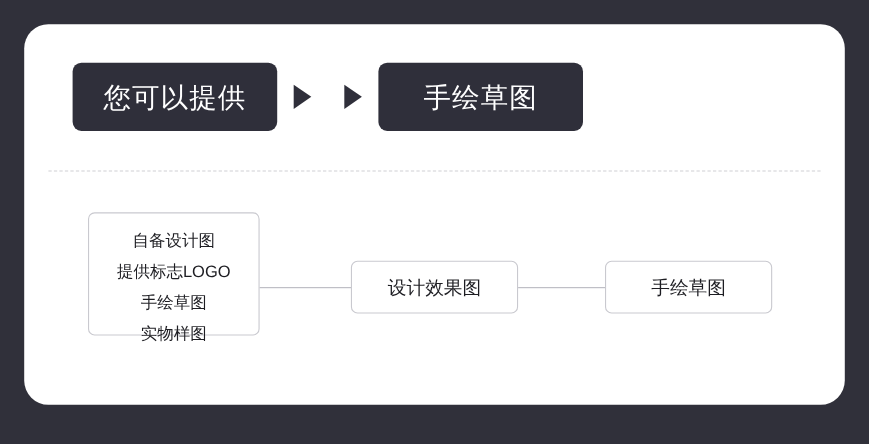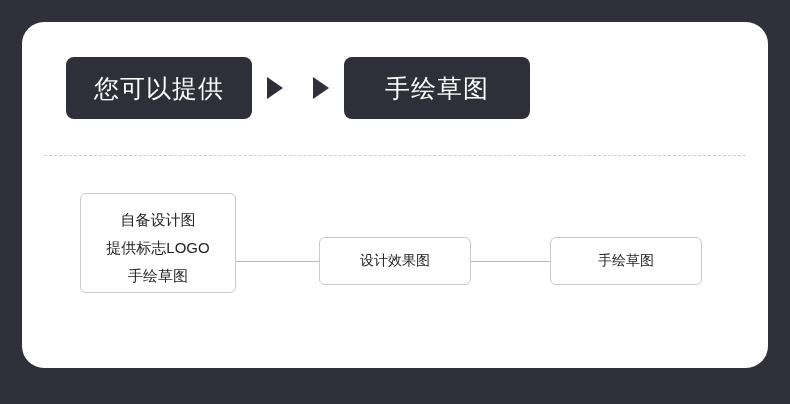--- a/index.html
+++ b/index.html
@@ -73,21 +73,21 @@
     left: 0;
     top: 155px;
     width: 746px;
     height: 180px;
   }
   .list-box {
     position: absolute;
     left: 58px;
     top: 16px;
     width: 156px;
-    height: 100px;
+    height: 112px;
     border: 1px solid #c9c9cf;
     border-radius: 6px;
     box-sizing: border-box;
     padding: 12px 0 0 0;
     background: #fff;
   }
   .list-box .item {
     font-size: 15px;
     color: #1d1d22;
     text-align: center;
@@ -95,21 +95,21 @@
     white-space: nowrap;
   }
   .node {
     position: absolute;
     border: 1px solid #c9c9cf;
     border-radius: 6px;
     box-sizing: border-box;
     display: flex;
     align-items: center;
     justify-content: center;
-    font-size: 14px;
+    font-size: 17px;
     color: #1d1d22;
     background: #fff;
     height: 48px;
   }
   .node.n2 { left: 297px; top: 60px; width: 152px; }
   .node.n3 { left: 528px; top: 60px; width: 152px; }
   .conn {
     position: absolute;
     height: 1px;
     background: #b9b9c0;
@@ -139,20 +139,21 @@
   </div>
 
   <div class="divider"></div>
 
   <div class="flow">
 
     <div class="list-box">
       <div class="item">自备设计图</div>
       <div class="item">提供标志LOGO</div>
       <div class="item">手绘草图</div>
+      <div class="item">实物样图</div>
     </div>
 
     <div class="conn c1"></div>
 
     <div class="node n2">
       <span>设计效果图</span>
     </div>
 
     <div class="conn c2"></div>
 

